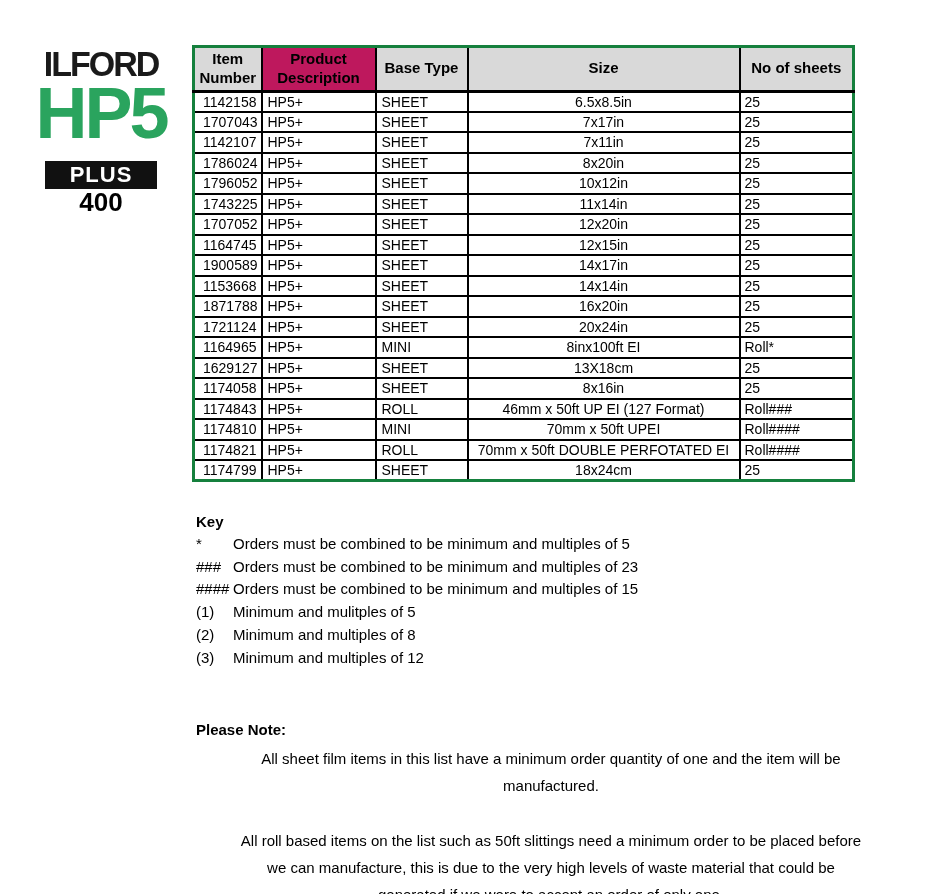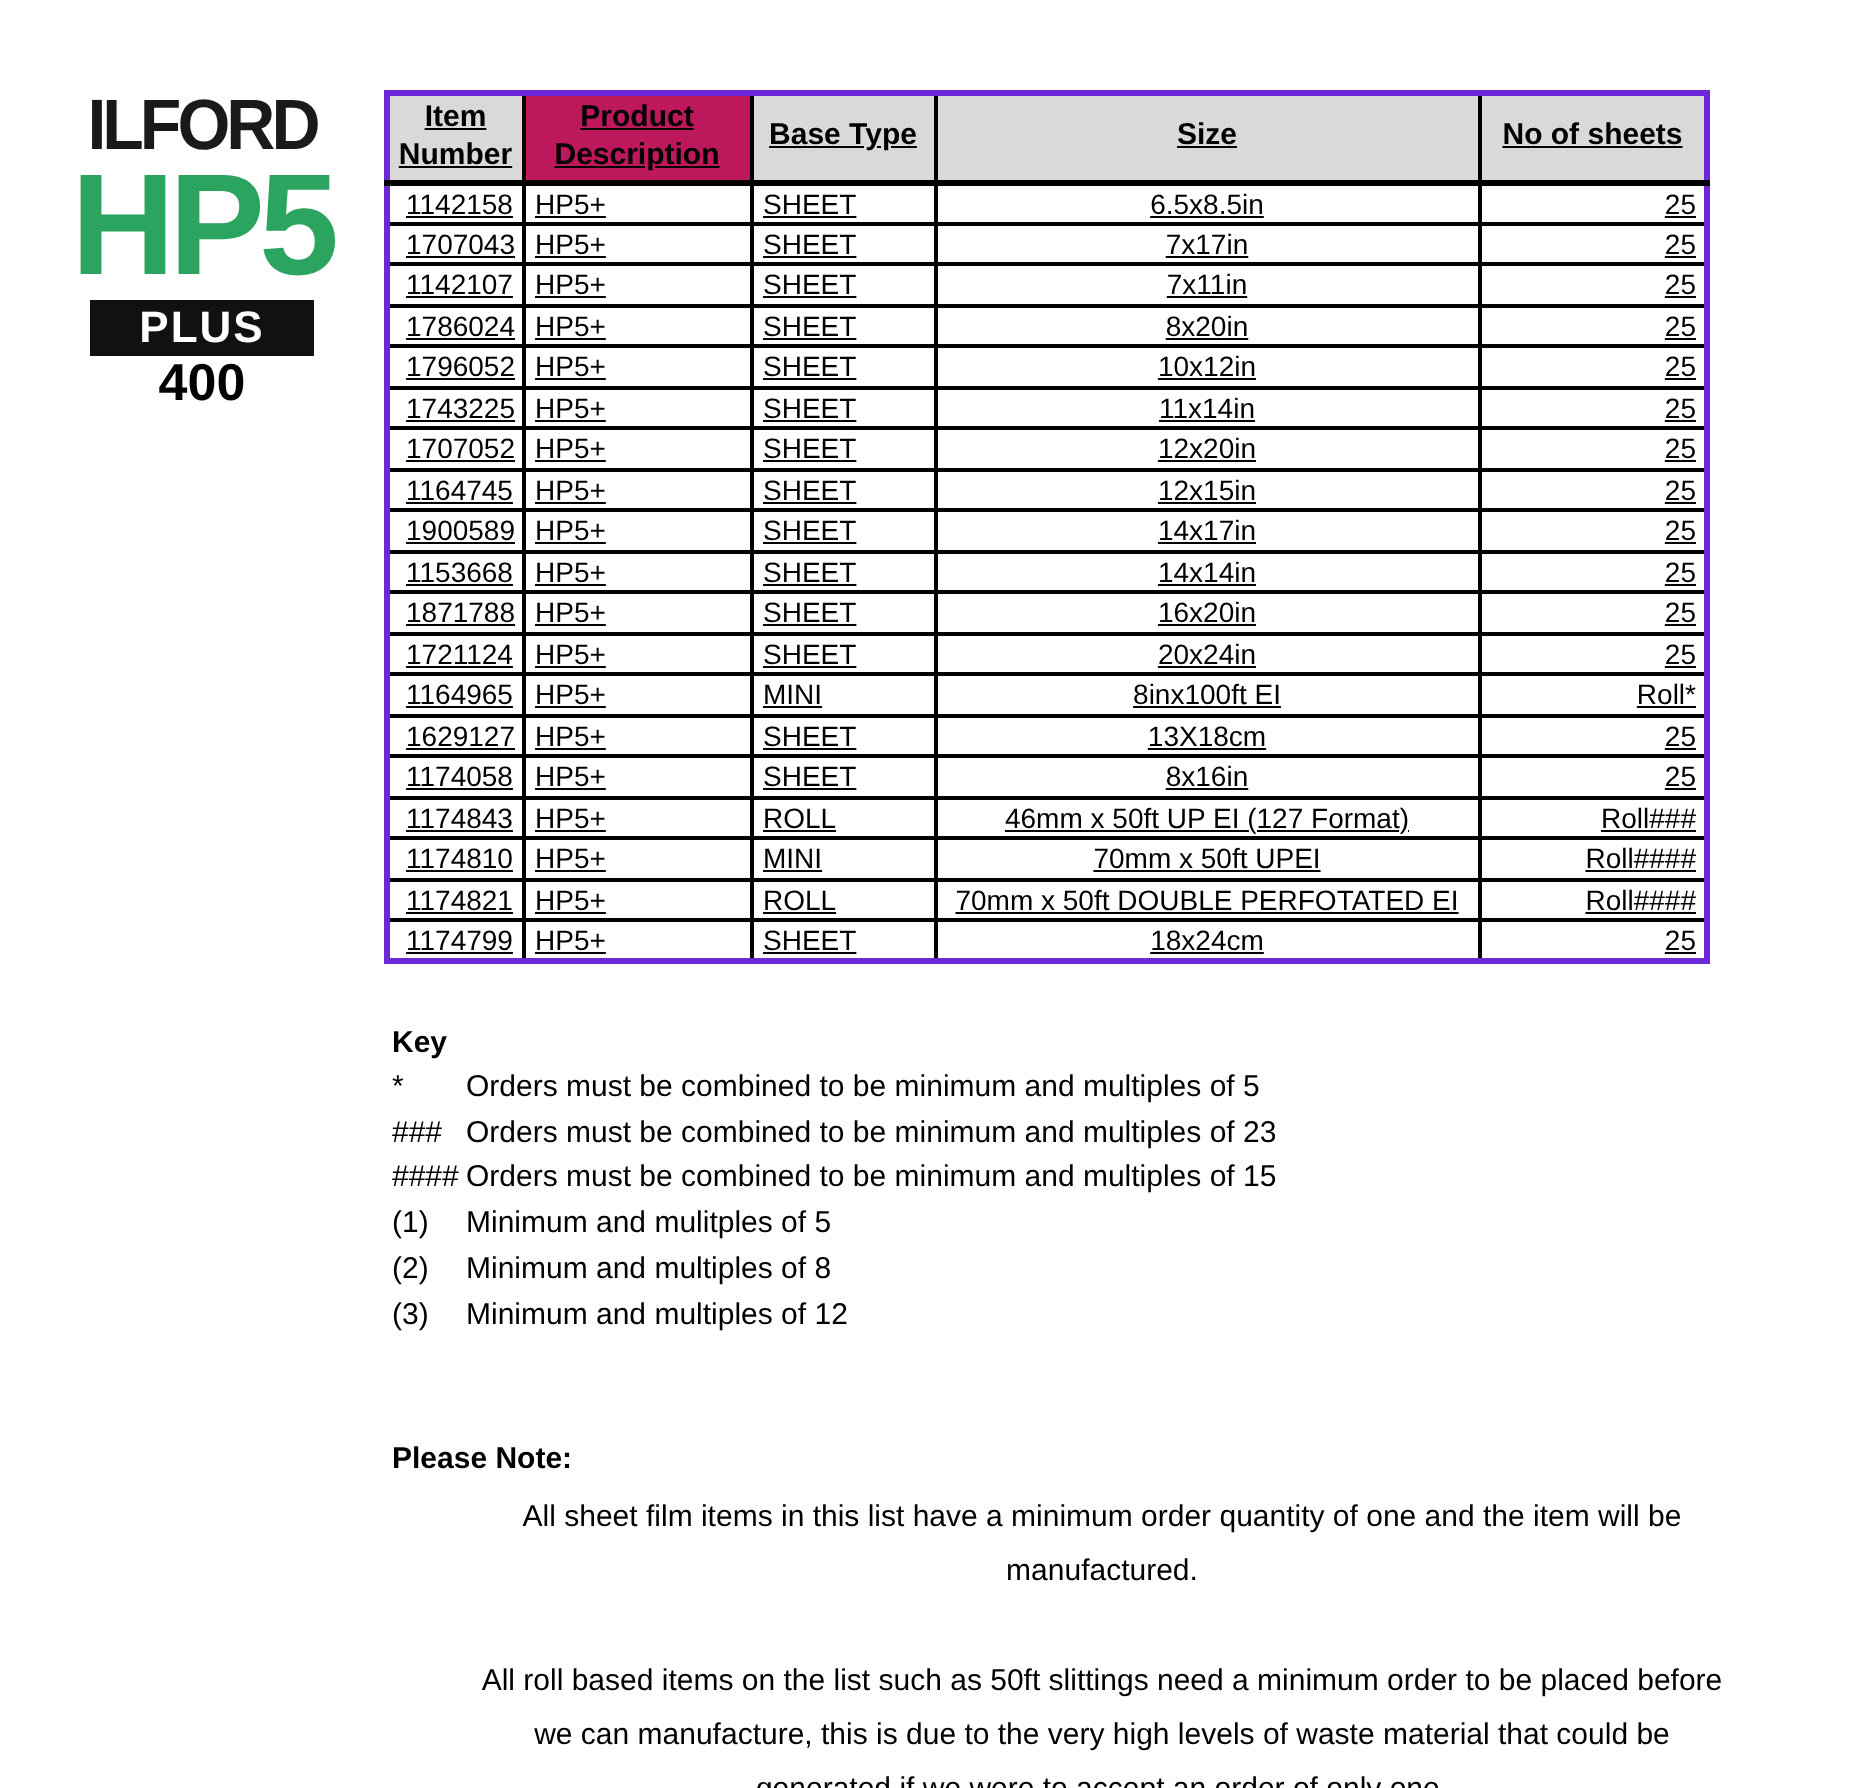--- a/index.html
+++ b/index.html
@@ -20,21 +20,21 @@
   .logo-brand {
     font-weight: 900; font-size: 34px; letter-spacing: -2px;
     color: #1a1a1a; line-height: 1.0;
     transform: scaleY(1.05);
   }
   .logo-product {
     font-weight: 900; font-size: 72px; letter-spacing: -3px;
     line-height: 0.92; transform: scaleY(1.0);
   }
   .logo-variant-bar {
-    margin: 4px auto 0 auto; width: 112px; height: 28px;
+    margin: 15px auto 0 auto; width: 112px; height: 28px;
     background: #111; display: flex; align-items: center; justify-content: center;
   }
   .logo-variant {
     color: #fff; font-weight: 900; font-size: 22px; letter-spacing: 1px;
   }
   .logo-speed {
     font-weight: 900; font-size: 26px; letter-spacing: 0px; color: #000000;
     line-height: 1.0; margin-top: 0px;
   }
 
@@ -43,36 +43,36 @@
     position: absolute; left: 192px; top: 45px;
     border-collapse: collapse;
     width: 660px;
     table-layout: fixed;
     font-size: 14px;
   }
   .price-table th, .price-table td {
     border: 2px solid #000;
     overflow: hidden; white-space: nowrap;
   }
-  .price-table { border: 3px solid #6d28d9; text-decoration: underline; }
+  .price-table { border: 3px solid #15803d; }
   .price-table thead th {
     background: #d9d9d9;
     font-weight: bold; font-size: 15px;
     text-align: center; vertical-align: middle;
     height: 42px; line-height: 1.25;
     padding: 2px 2px;
     white-space: normal;
     border-bottom: 3px solid #000;
   }
   .price-table td { height: 20.5px; padding: 0 4px; vertical-align: middle; }
   .price-table td.col0 { text-align: left; padding-left: 8px; }
   .price-table td.col1 { text-align: left; padding-left: 5px; margin-left: 12px; }
   .price-table td.col2 { text-align: left; padding-left: 5px; }
   .price-table td.col3 { text-align: center; }
-  .price-table td.col4 { text-align: right; margin-left: 40px; }
+  .price-table td.col4 { text-align: left; margin-left: 40px; }
 
   
   .key-section { position: absolute; left: 196px; top: 510px; width: 560px; font-size: 15px; }
   .key-title { font-weight: bold; line-height: 23px; }
   .key-line { display: flex; line-height: 22.7px; }
   .key-symbol { min-width: 37px; flex: 0 0 auto; }
   .key-text { flex: 1 1 auto; }
 
   
   .note-section { position: absolute; left: 196px; top: 716px; width: 710px; font-size: 15px; }

